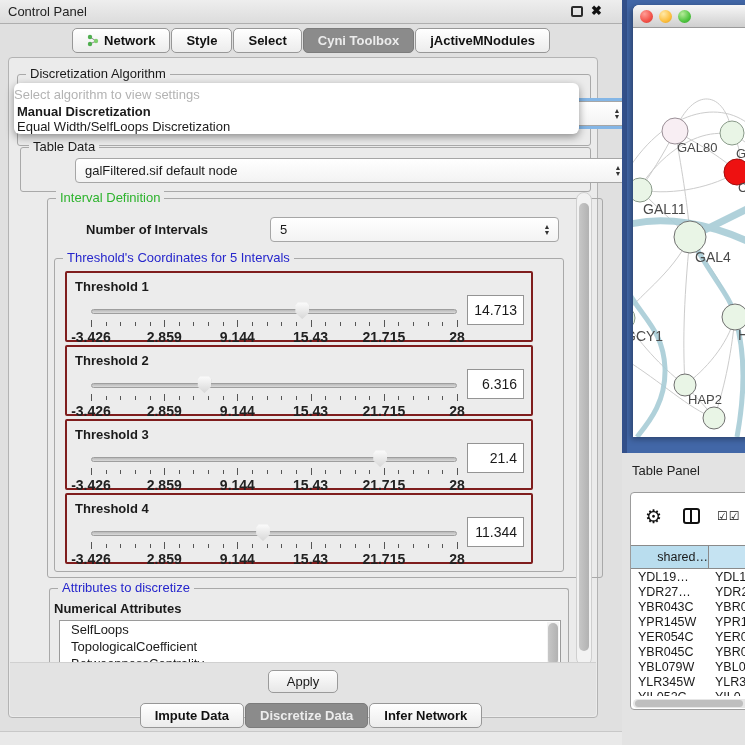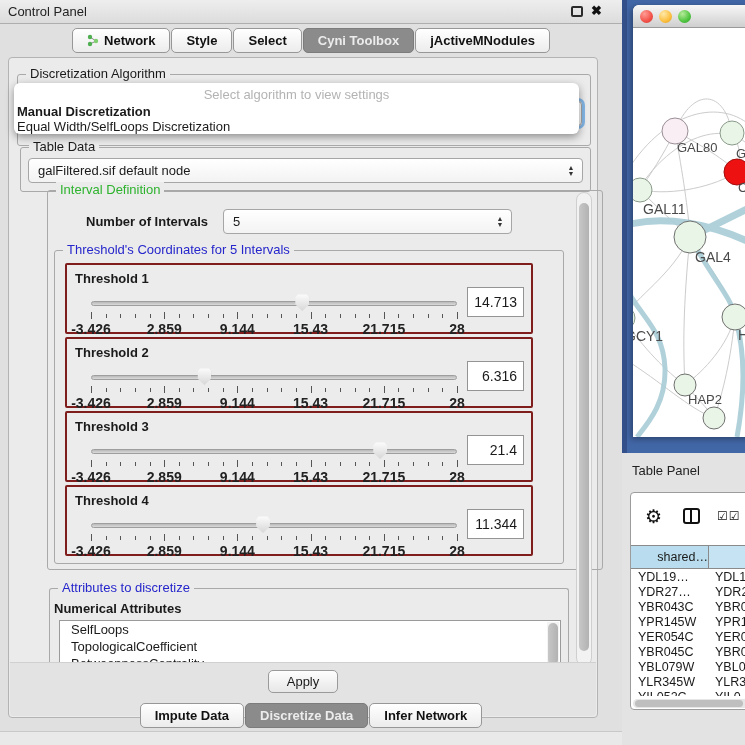--- a/index.html
+++ b/index.html
@@ -29,31 +29,31 @@
 
   
   .group { position:absolute; border:1px solid #a9a9a9; border-radius:3px; }
   .group-title { position:absolute; top:-9px; left:8px; background:#ebebeb; padding:0 4px;
     font-size:13px; white-space:nowrap; }
   .gt-green { color:#2db32d; }
   .gt-blue { color:#2626cc; }
 
   
   .combo { position:absolute; height:25px; background:linear-gradient(#ffffff,#f3f3f3);
-    border:1px solid #a6a6a6; border-radius:4px; }
+    border:1px solid #a6a6a6; border-radius:4px;margin-left:47px; }
   .combo .val { position:absolute; left:9px; top:4px; white-space:nowrap; }
   .stepper { position:absolute; right:4px; top:3px; width:14px; height:18px;
     display:flex; flex-direction:column; align-items:center; justify-content:center;
     font-size:7px; color:#333; line-height:6px; }
   .focusring { box-shadow:0 0 0 3px #84b6e6; }
 
   
   #algo-popup { position:absolute; left:5px; top:25px; width:565px; height:51px; z-index:40;
     background:#ffffff; border-radius:6px; box-shadow:0 3px 9px rgba(0,0,0,.4); overflow:hidden; }
-  #algo-prompt { position:absolute; left:0; top:4px; width:100%; text-align:center; color:#b3b3b3; }
+  #algo-prompt { position:absolute; left:0; top:4px; width:100%; color:#b3b3b3; }
   .algo-item { position:absolute; left:3px; white-space:nowrap; }
   #algo-item-0 { top:21px; font-weight:bold; }
   #algo-item-1 { top:36px; }
 
   
   .tbox { position:absolute; left:10px; width:468px; height:71px;
     border:2px solid #7f1d1d; background:#ececec; border-radius:2px; }
   .tbox .tlabel { position:absolute; left:8px; top:6px; font-weight:bold; }
   .slider { position:absolute; left:24px; top:28px; width:366px; height:40px; }
   .track { position:absolute; left:0; top:8px; width:100%; height:5px; border-radius:3px;
@@ -184,21 +184,21 @@
     </div>
 
     <div class="group" style="left:11px; top:89px; width:571px; height:45px;">
       <span class="group-title">Table Data</span>
       <div class="combo" style="left:7px; top:10px; width:555px;">
         <span class="val">galFiltered.sif default node</span>
         <span class="stepper">▲<br>▼</span>
       </div>
     </div>
 
-    <div class="group" style="left:38px; top:132px; width:556px; height:380px;">
+    <div class="group" style="left:38px; top:140px; width:556px; height:380px;">
       <span class="group-title gt-green">Interval Definition</span>
 
       <span style="position:absolute; left:38px; top:23px; font-weight:bold;">Number of Intervals</span>
       <div class="combo" style="left:175px; top:18px; width:289px;">
         <span class="val">5</span>
         <span class="stepper">▲<br>▼</span>
       </div>
 
       <div class="group" style="left:6px; top:59px; width:510px; height:314px; background:#ebebeb;">
         <span class="group-title gt-blue">Threshold's Coordinates for 5 Intervals</span>

